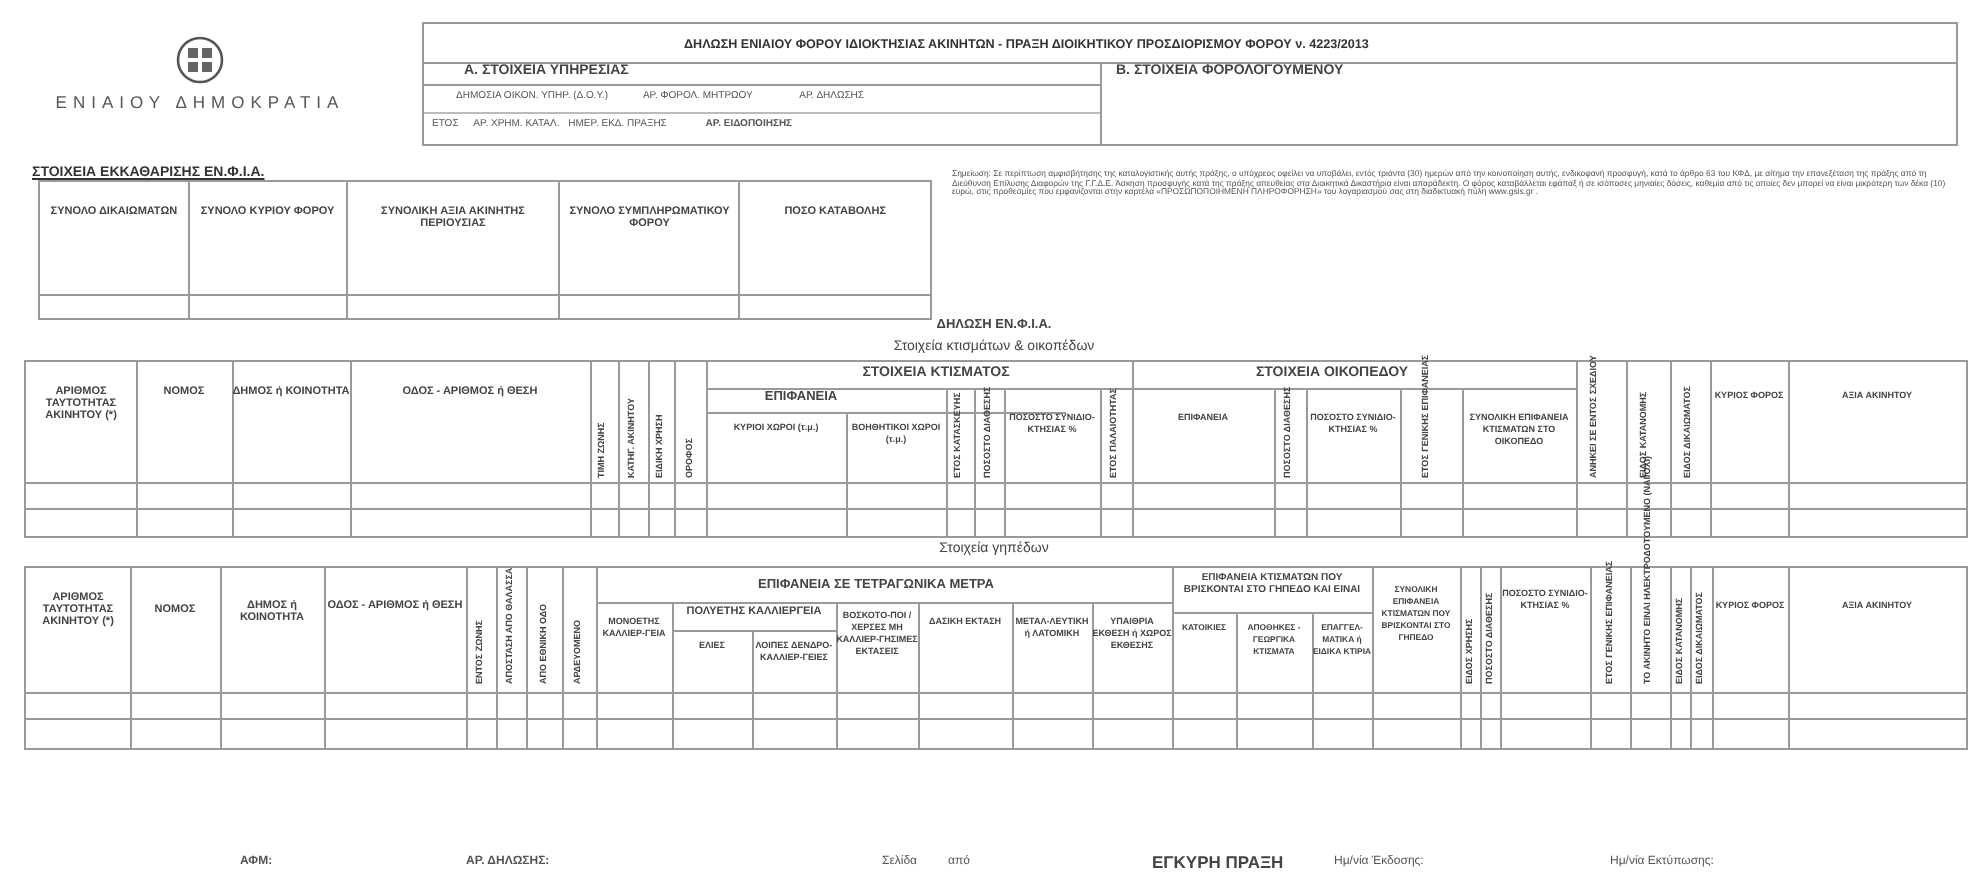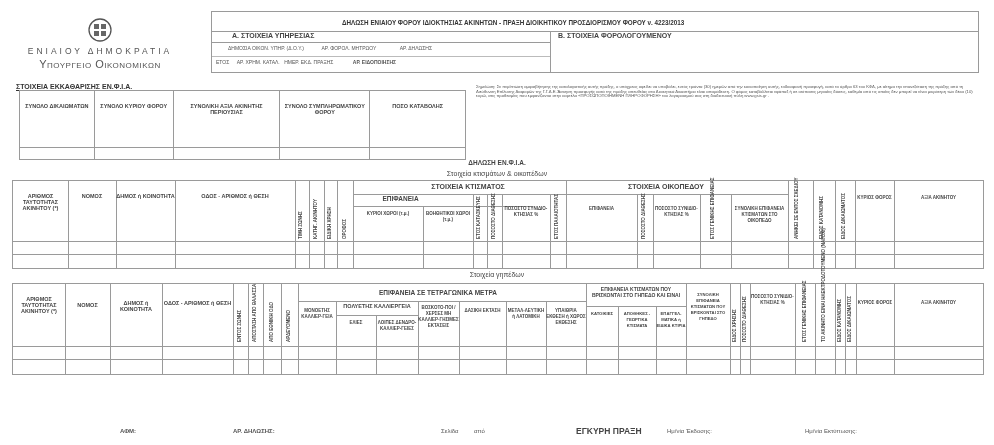--- a/index.html
+++ b/index.html
@@ -16,21 +16,20 @@
 <body>
 
 <div class="abs" style="left:20px;top:18px;width:160px;height:58px;text-align:center;">
   <svg width="26" height="24" viewBox="0 0 26 24" style="display:block;margin:0 auto;">
     <circle cx="13" cy="12" r="11" fill="none" stroke="#555" stroke-width="1.3"></circle>
     <rect x="7" y="6" width="12" height="12" fill="#666"></rect>
     <rect x="12" y="6" width="2" height="12" fill="#fff"></rect>
     <rect x="7" y="11" width="12" height="2" fill="#fff"></rect>
   </svg>
   <div style="font-size:8.5px;letter-spacing:3px;color:#555;margin-top:4px;">ΕΝΙΑΙΟΥ ΔΗΜΟΚΡΑΤΙΑ</div>
-  <div style="font-size:11px;letter-spacing:0.5px;color:#555;margin-top:2px;font-variant:small-caps;">Υπουργειο Οικονομικων</div>
 </div>
 
 <div class="abs b" style="left:211px;top:11px;width:766px;height:60px;">
   <div style="position:absolute;left:130px;top:7px;font-size:6.3px;font-weight:bold;color:#333;white-space:nowrap;">ΔΗΛΩΣΗ ΕΝΙΑΙΟΥ ΦΟΡΟΥ ΙΔΙΟΚΤΗΣΙΑΣ ΑΚΙΝΗΤΩΝ - ΠΡΑΞΗ ΔΙΟΙΚΗΤΙΚΟΥ ΠΡΟΣΔΙΟΡΙΣΜΟΥ ΦΟΡΟΥ ν. 4223/2013</div>
   <div class="abs" style="left:0;top:19px;width:766px;border-top:1px solid #9a9a9a;"></div>
   <div class="abs" style="left:338px;top:19px;height:41px;border-left:1px solid #9a9a9a;"></div>
   <div style="position:absolute;left:20px;top:20px;font-size:7px;font-weight:bold;color:#444;">Α. ΣΤΟΙΧΕΙΑ ΥΠΗΡΕΣΙΑΣ</div>
   <div class="abs" style="left:0;top:30px;width:338px;border-top:1px solid #9a9a9a;"></div>
   <div class="abs" style="left:0;top:44px;width:338px;border-top:1px solid #bbb;"></div>
   <div class="abs tiny" style="left:16px;top:33px;white-space:nowrap;">

